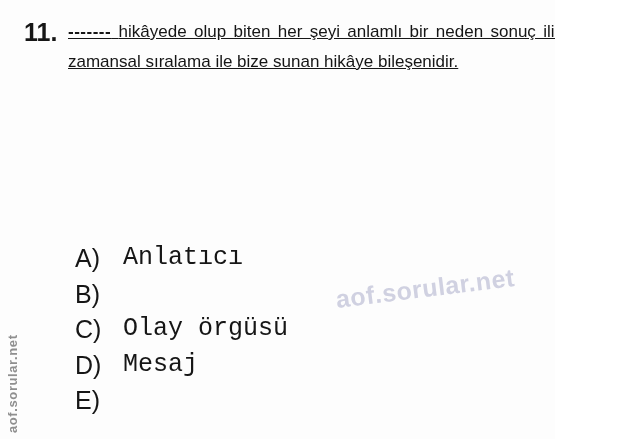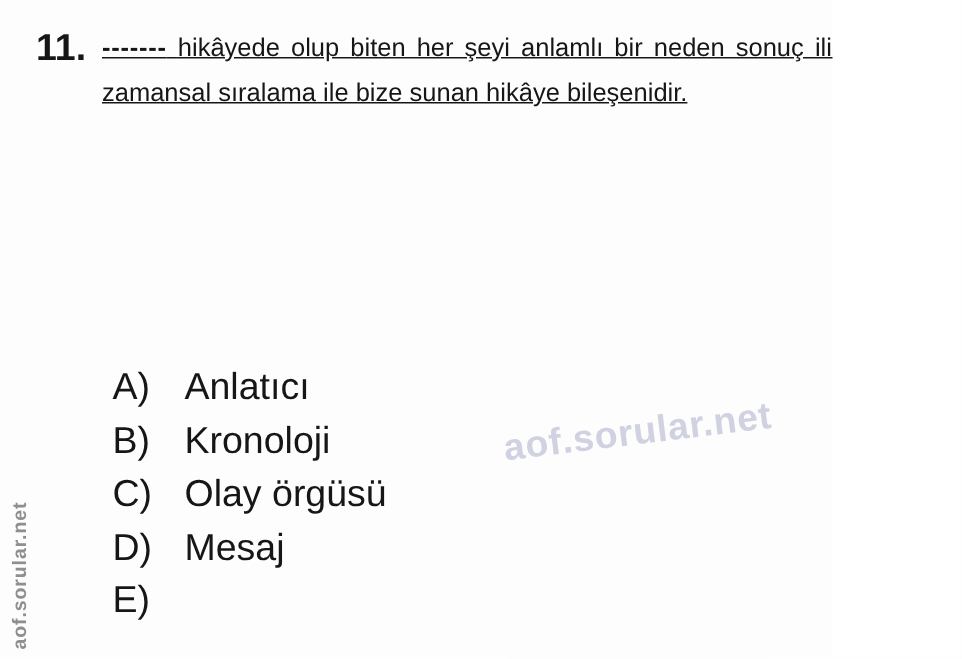--- a/index.html
+++ b/index.html
@@ -54,20 +54,21 @@
     margin-bottom: 5.5px;
     font-size: 25px;
   }
   .option-letter {
     width: 48px;
     flex: 0 0 48px;
   }
   .option-text {
     flex: 1 1 auto;
     white-space: nowrap;
+    font-family: Liberation Mono, monospace;
   }
   #watermark-center {
     position: absolute;
     left: 336px;
     top: 285px;
     font-size: 25px;
     font-weight: bold;
     letter-spacing: 0.5px;
     transform: rotate(-7deg);
     transform-origin: left center;
@@ -97,21 +98,20 @@
   <div class="para" id="para1"><span class="blank-dashes">-------</span> <span>hikâyede olup biten her şeyi anlamlı bir neden sonuç ilişkisi ve zamansal sıralama ile bize sunan hikâye bileşenidir.</span></div>
 
 
   <div id="options">
     <div class="option-row">
       <span class="option-letter">A)</span>
       <span class="option-text">Anlatıcı</span>
     </div>
     <div class="option-row">
       <span class="option-letter">B)</span>
-      <span class="option-text">Kronoloji</span>
     </div>
     <div class="option-row">
       <span class="option-letter">C)</span>
       <span class="option-text">Olay örgüsü</span>
     </div>
     <div class="option-row">
       <span class="option-letter">D)</span>
       <span class="option-text">Mesaj</span>
     </div>
     <div class="option-row">

